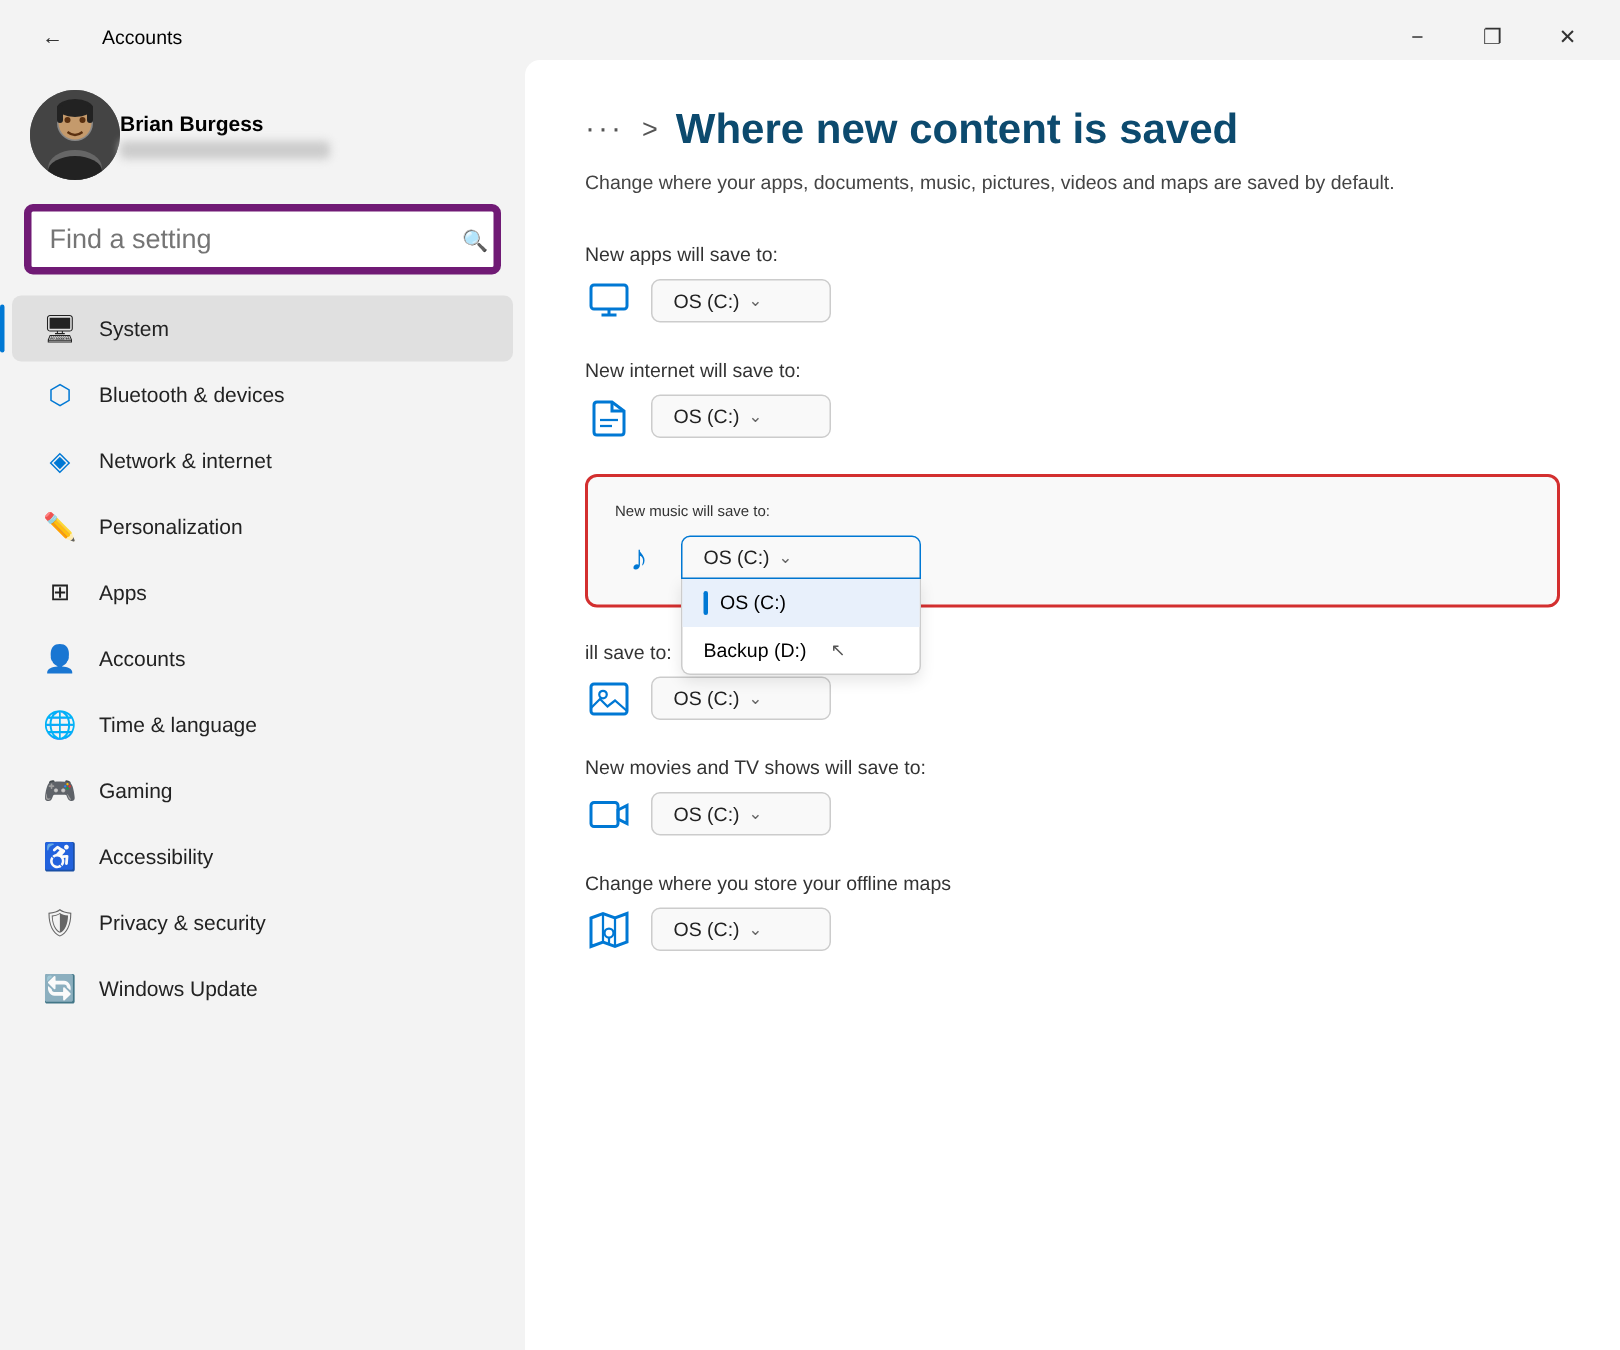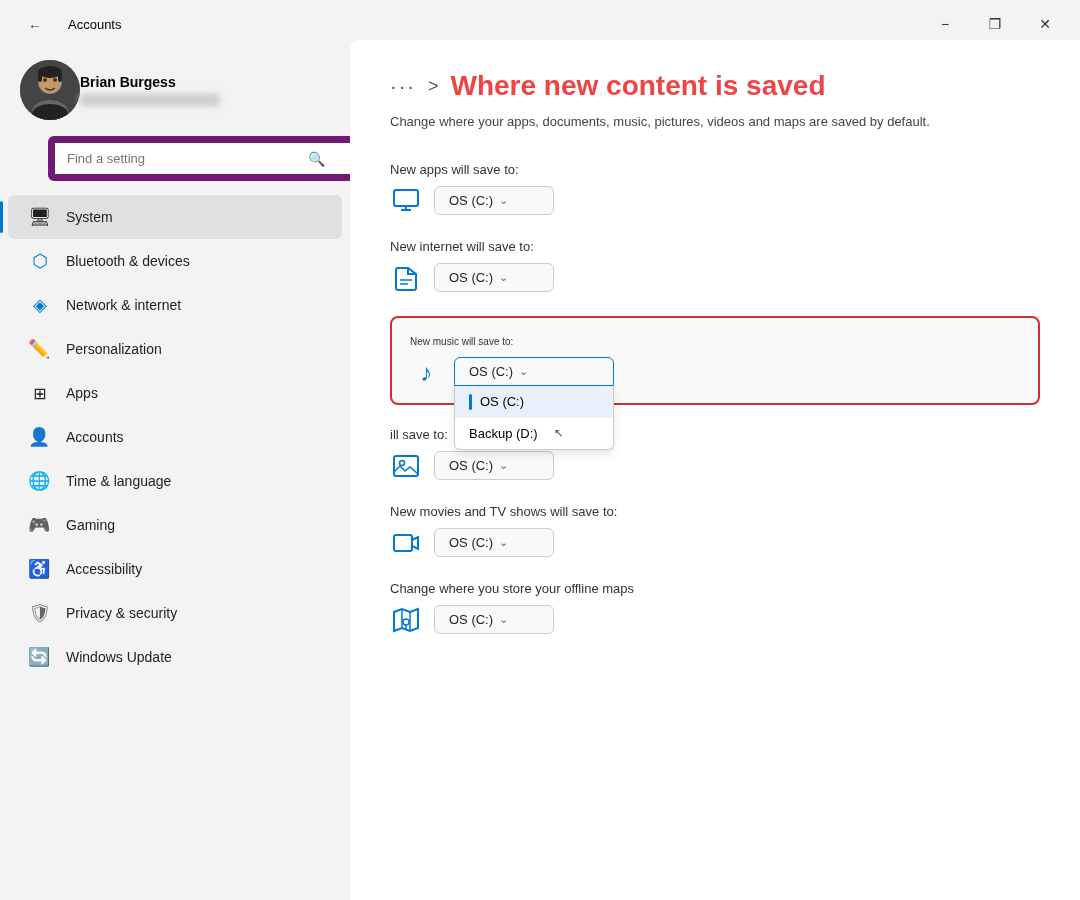--- a/index.html
+++ b/index.html
@@ -103,27 +103,26 @@
     }
 
     
     .search-box {
       margin: 0 16px 14px 16px;
       position: relative;
     }
     .search-input {
       width: 100%;
       padding: 8px 36px 8px 12px;
-      border: 7px solid #701a75;
+      border: 5px solid #701a75;
       border-radius: 6px;
       background: #fff;
-      font-size: 13px;
+      font-size: 18px;
       color: #333;
       outline: none;
-      margin-left: 32px;
     }
     .search-icon-btn {
       position: absolute;
       right: 8px;
       top: 50%;
       transform: translateY(-50%);
       background: none;
       border: none;
       cursor: pointer;
       color: #666;
@@ -192,21 +191,21 @@
       color: #555;
       letter-spacing: 2px;
     }
     .breadcrumb-arrow {
       font-size: 18px;
       color: #555;
     }
     .page-title {
       font-size: 28px;
       font-weight: 700;
-      color: #ef4444;
+      color: #0c4a6e;
     }
     .page-desc {
       font-size: 13px;
       color: #444;
       margin-bottom: 30px;
       line-height: 1.5;
     }
 
     
     .setting-row {

